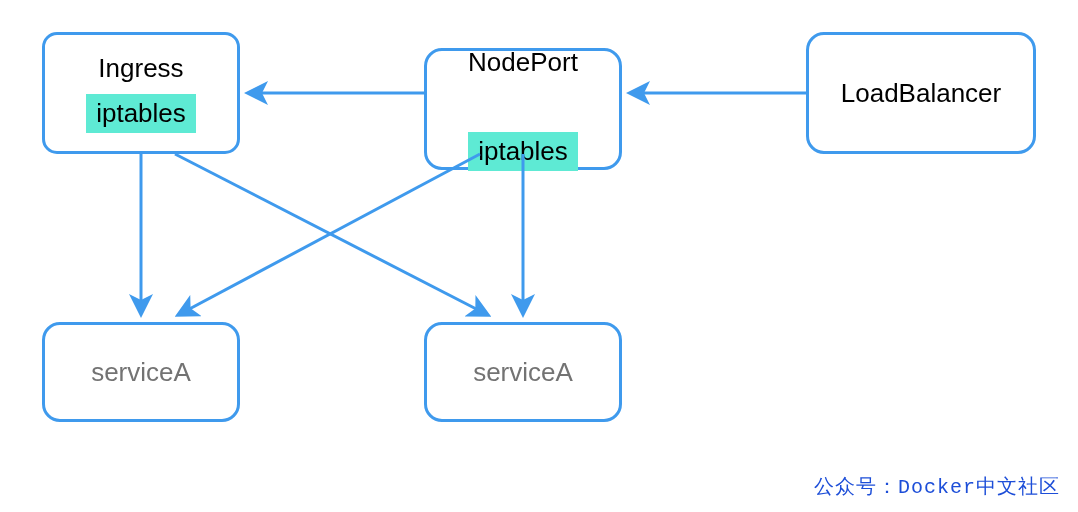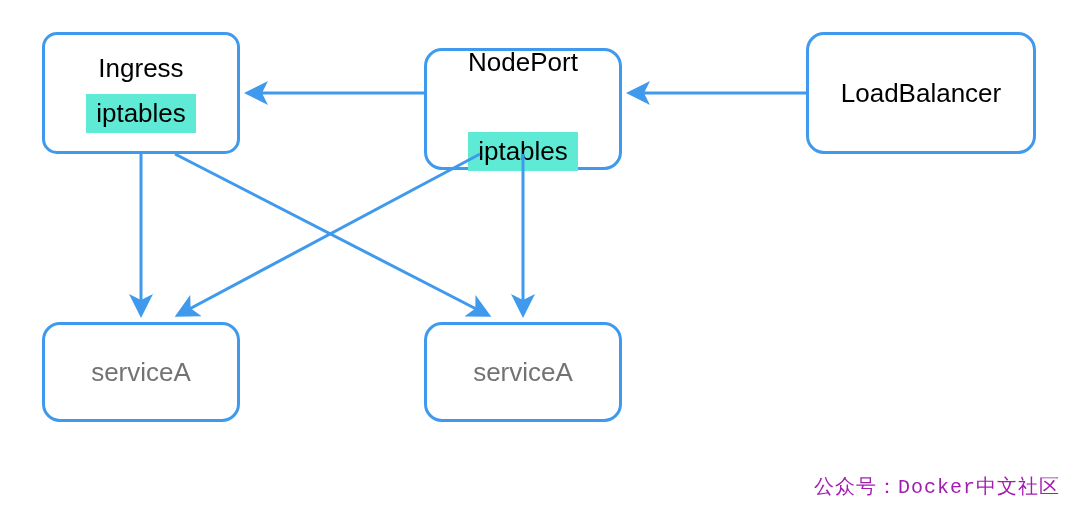--- a/index.html
+++ b/index.html
@@ -42,21 +42,21 @@
       display: flex;
       align-items: center;
       justify-content: center;
       font-size: 26px;
       color: #737373;
     }
     .footer-text {
       position: absolute;
       right: 18px;
       bottom: 12px;
-      color: #a21caf;
+      color: #1d4ed8;
       font-size: 20px;
       font-family: "Courier New", monospace;
       letter-spacing: 1px;
       margin-left: 36px;
     }
     svg.arrows {
       position: absolute;
       top: 0;
       left: 0;
       width: 1078px;

